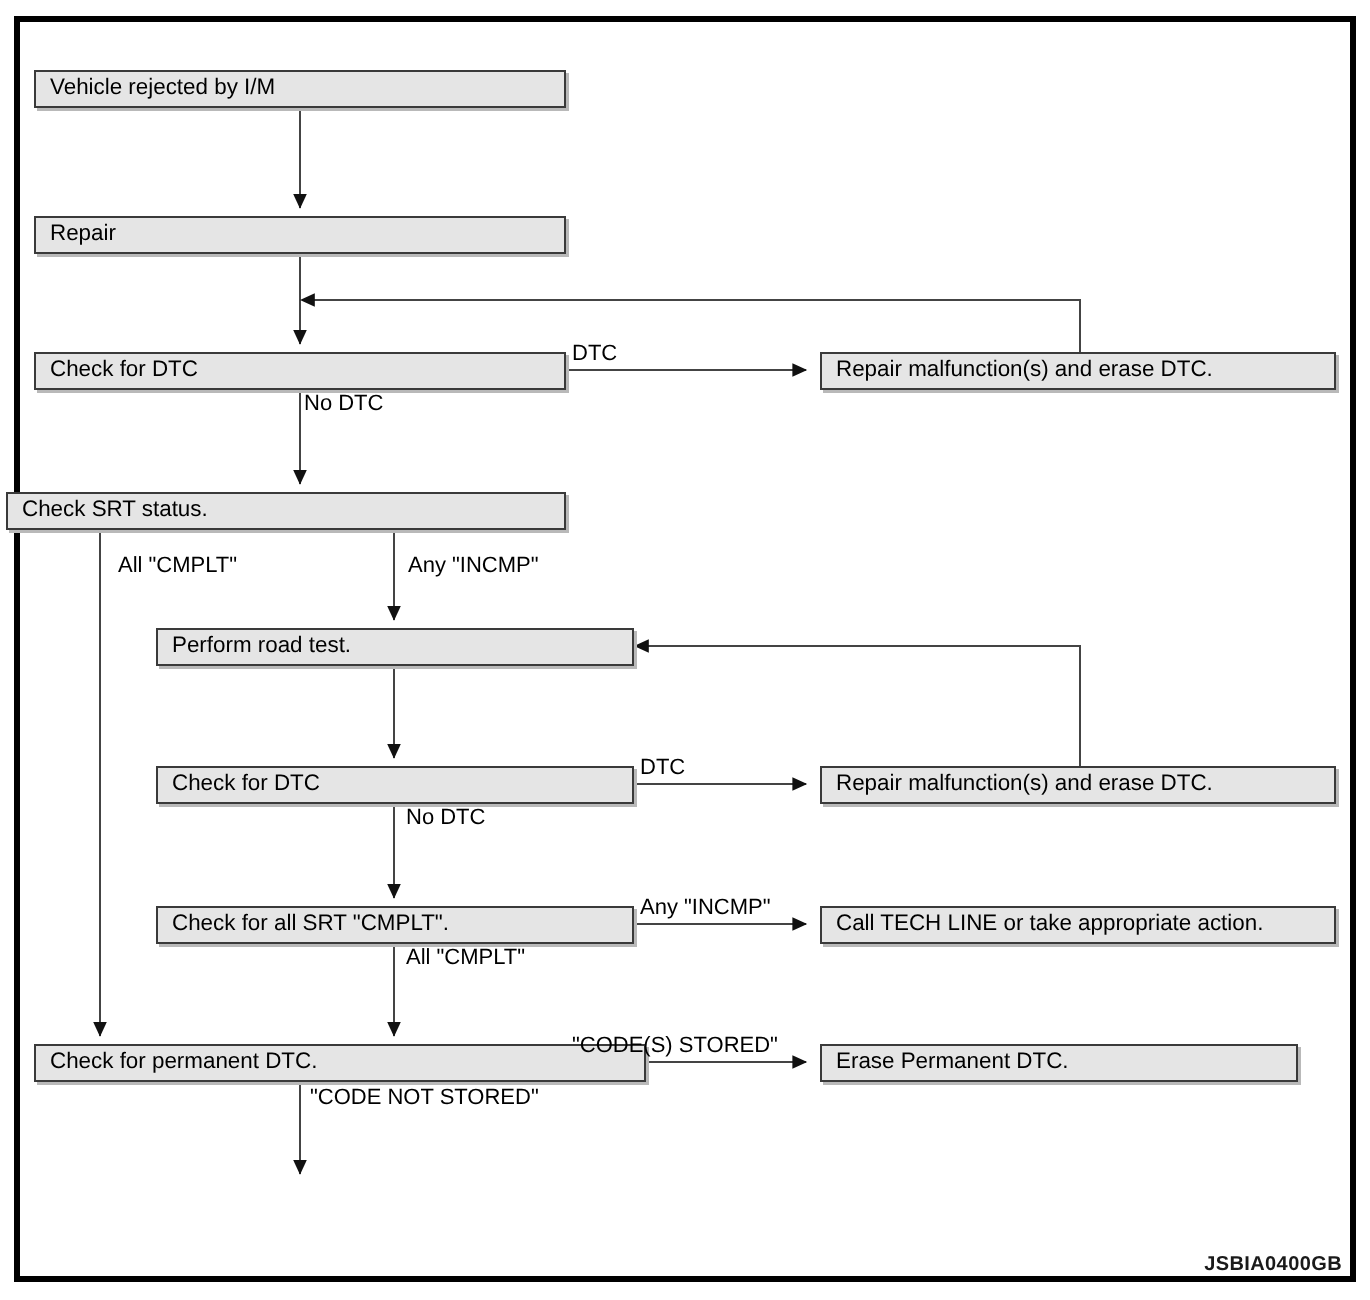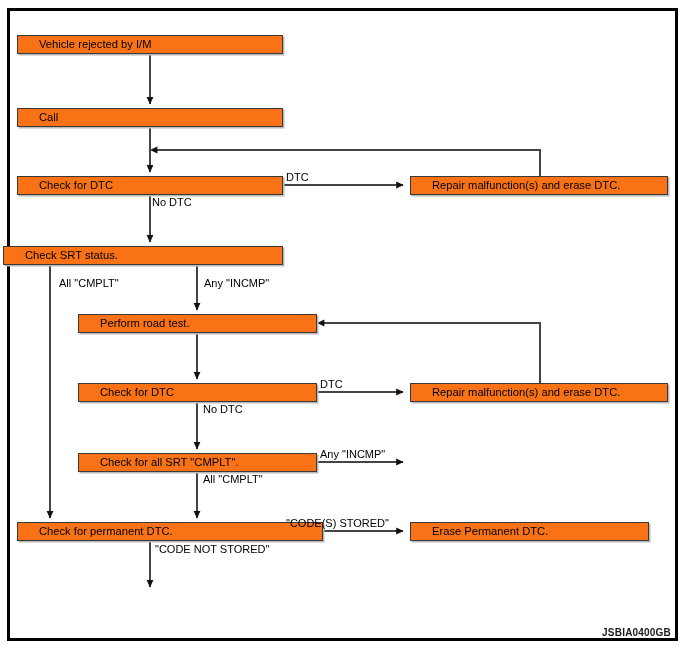--- a/index.html
+++ b/index.html
@@ -30,27 +30,27 @@
     position: absolute;
     left: 0;
     top: 0;
     width: 685px;
     height: 650px;
   }
   .node {
     position: absolute;
     box-sizing: border-box;
     border: 1px solid #3a3a3a;
-    background: #f97316;
+    background: #e5e5e5;
     box-shadow: 1.5px 1.5px 0 0 #b9b9b9;
     height: 19px;
     line-height: 17px;
     font-size: 11.2px;
     color: #000000;
-    padding-left: 21px;
+    padding-left: 7px;
     white-space: nowrap;
     overflow: hidden;
   }
   .edge-label {
     position: absolute;
     font-size: 11px;
     color: #000000;
     white-space: nowrap;
     line-height: 12px;
   }
@@ -115,28 +115,29 @@
       <path d="M197,472 L197,518" marker-end="url(#ah-down)"></path>
 
       <path d="M283,531 L403,531" marker-end="url(#ah-right)"></path>
 
       <path d="M150,541 L150,587" marker-end="url(#ah-down)"></path>
 
     </g>
   </svg>
 
   <div class="node" style="left:17px; top:35px; width:266px;">Vehicle rejected by I/M</div>
-  <div class="node" style="left:17px; top:108px; width:266px;">Call</div>
+  <div class="node" style="left:17px; top:108px; width:266px;">Repair</div>
   <div class="node" style="left:17px; top:176px; width:266px;">Check for DTC</div>
   <div class="node" style="left:410px; top:176px; width:258px;">Repair malfunction(s) and erase DTC.</div>
   <div class="node" style="left:3px; top:246px; width:280px;">Check SRT status.</div>
   <div class="node" style="left:78px; top:314px; width:239px;">Perform road test.</div>
   <div class="node" style="left:78px; top:383px; width:239px;">Check for DTC</div>
   <div class="node" style="left:410px; top:383px; width:258px;">Repair malfunction(s) and erase DTC.</div>
   <div class="node" style="left:78px; top:453px; width:239px;">Check for all SRT "CMPLT".</div>
+  <div class="node" style="left:410px; top:453px; width:258px;">Call TECH LINE or take appropriate action.</div>
   <div class="node" style="left:17px; top:522px; width:306px;">Check for permanent DTC.</div>
   <div class="node" style="left:410px; top:522px; width:239px;">Erase Permanent DTC.</div>
 
   <div class="edge-label" style="left:286px; top:171px;">DTC</div>
   <div class="edge-label" style="left:152px; top:196px;">No DTC</div>
   <div class="edge-label" style="left:59px; top:277px;">All "CMPLT"</div>
   <div class="edge-label" style="left:204px; top:277px;">Any "INCMP"</div>
   <div class="edge-label" style="left:320px; top:378px;">DTC</div>
   <div class="edge-label" style="left:203px; top:403px;">No DTC</div>
   <div class="edge-label" style="left:320px; top:448px;">Any "INCMP"</div>

